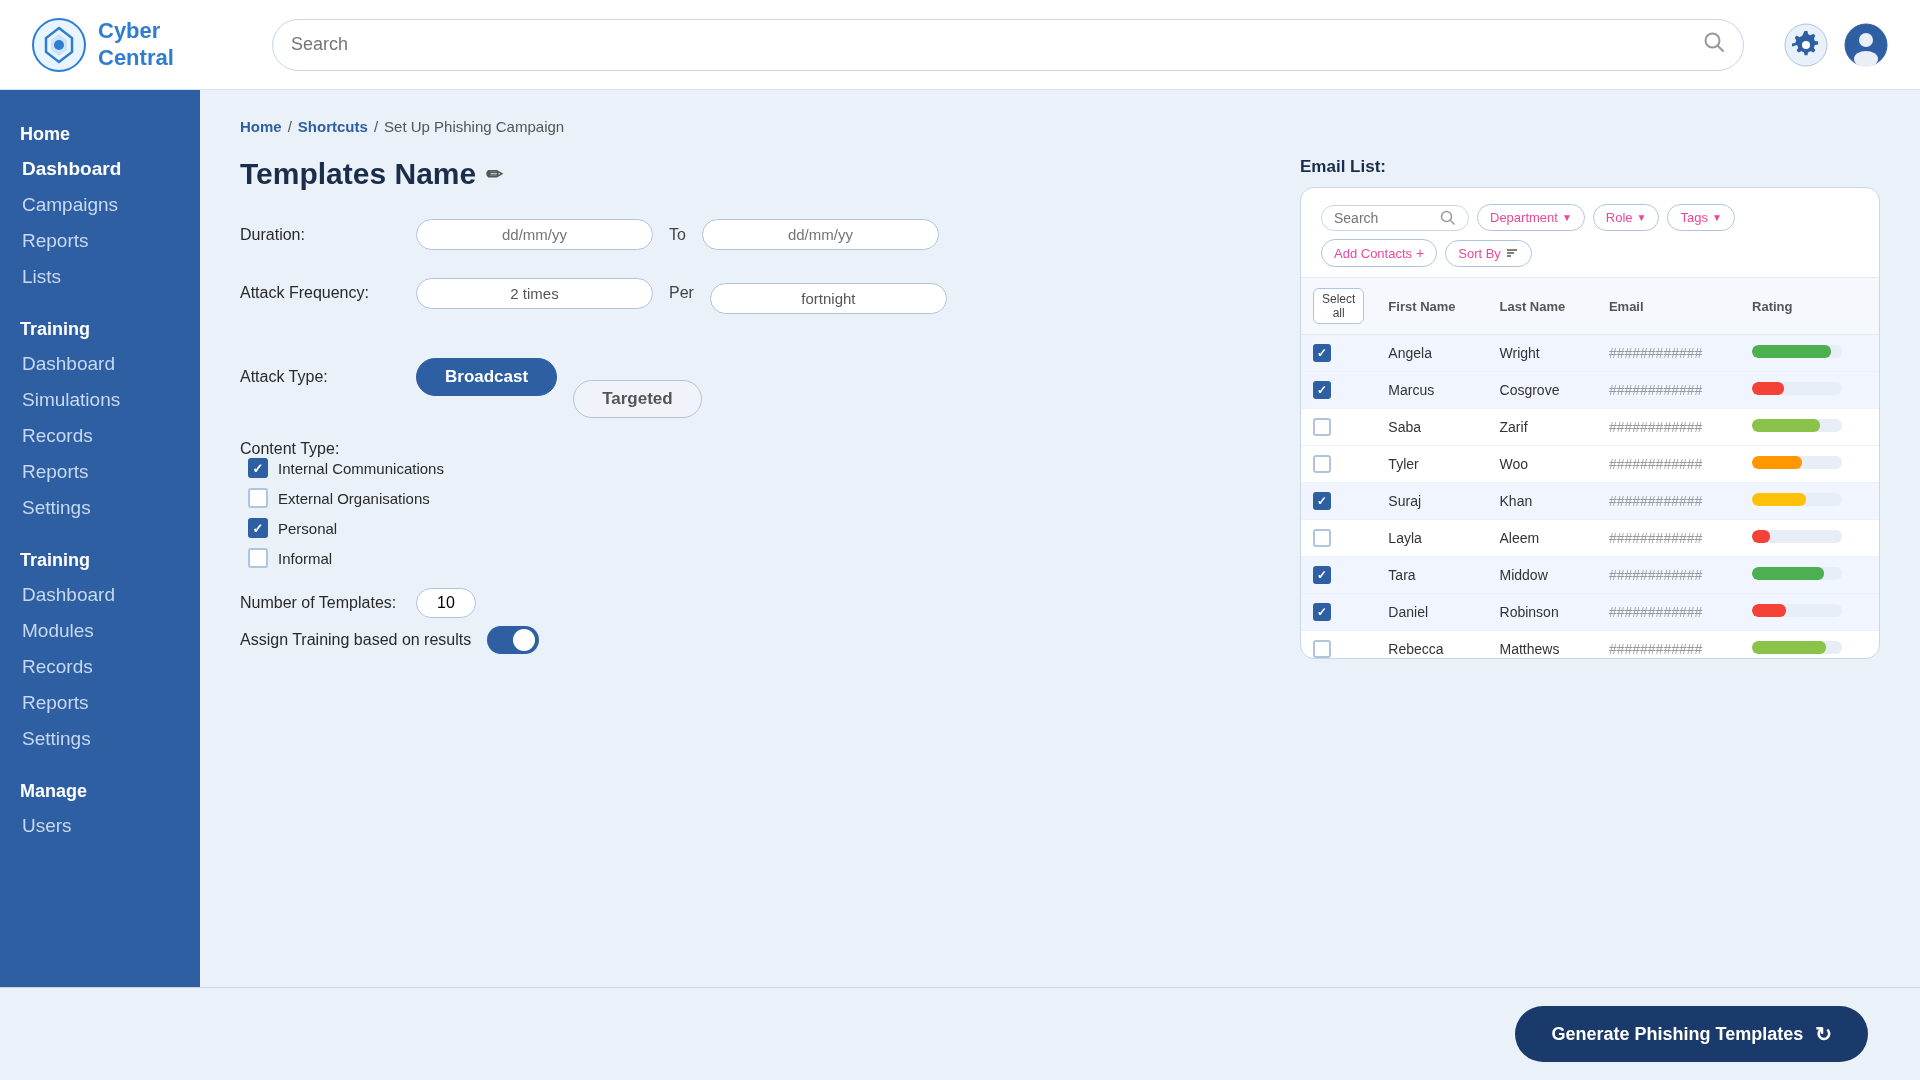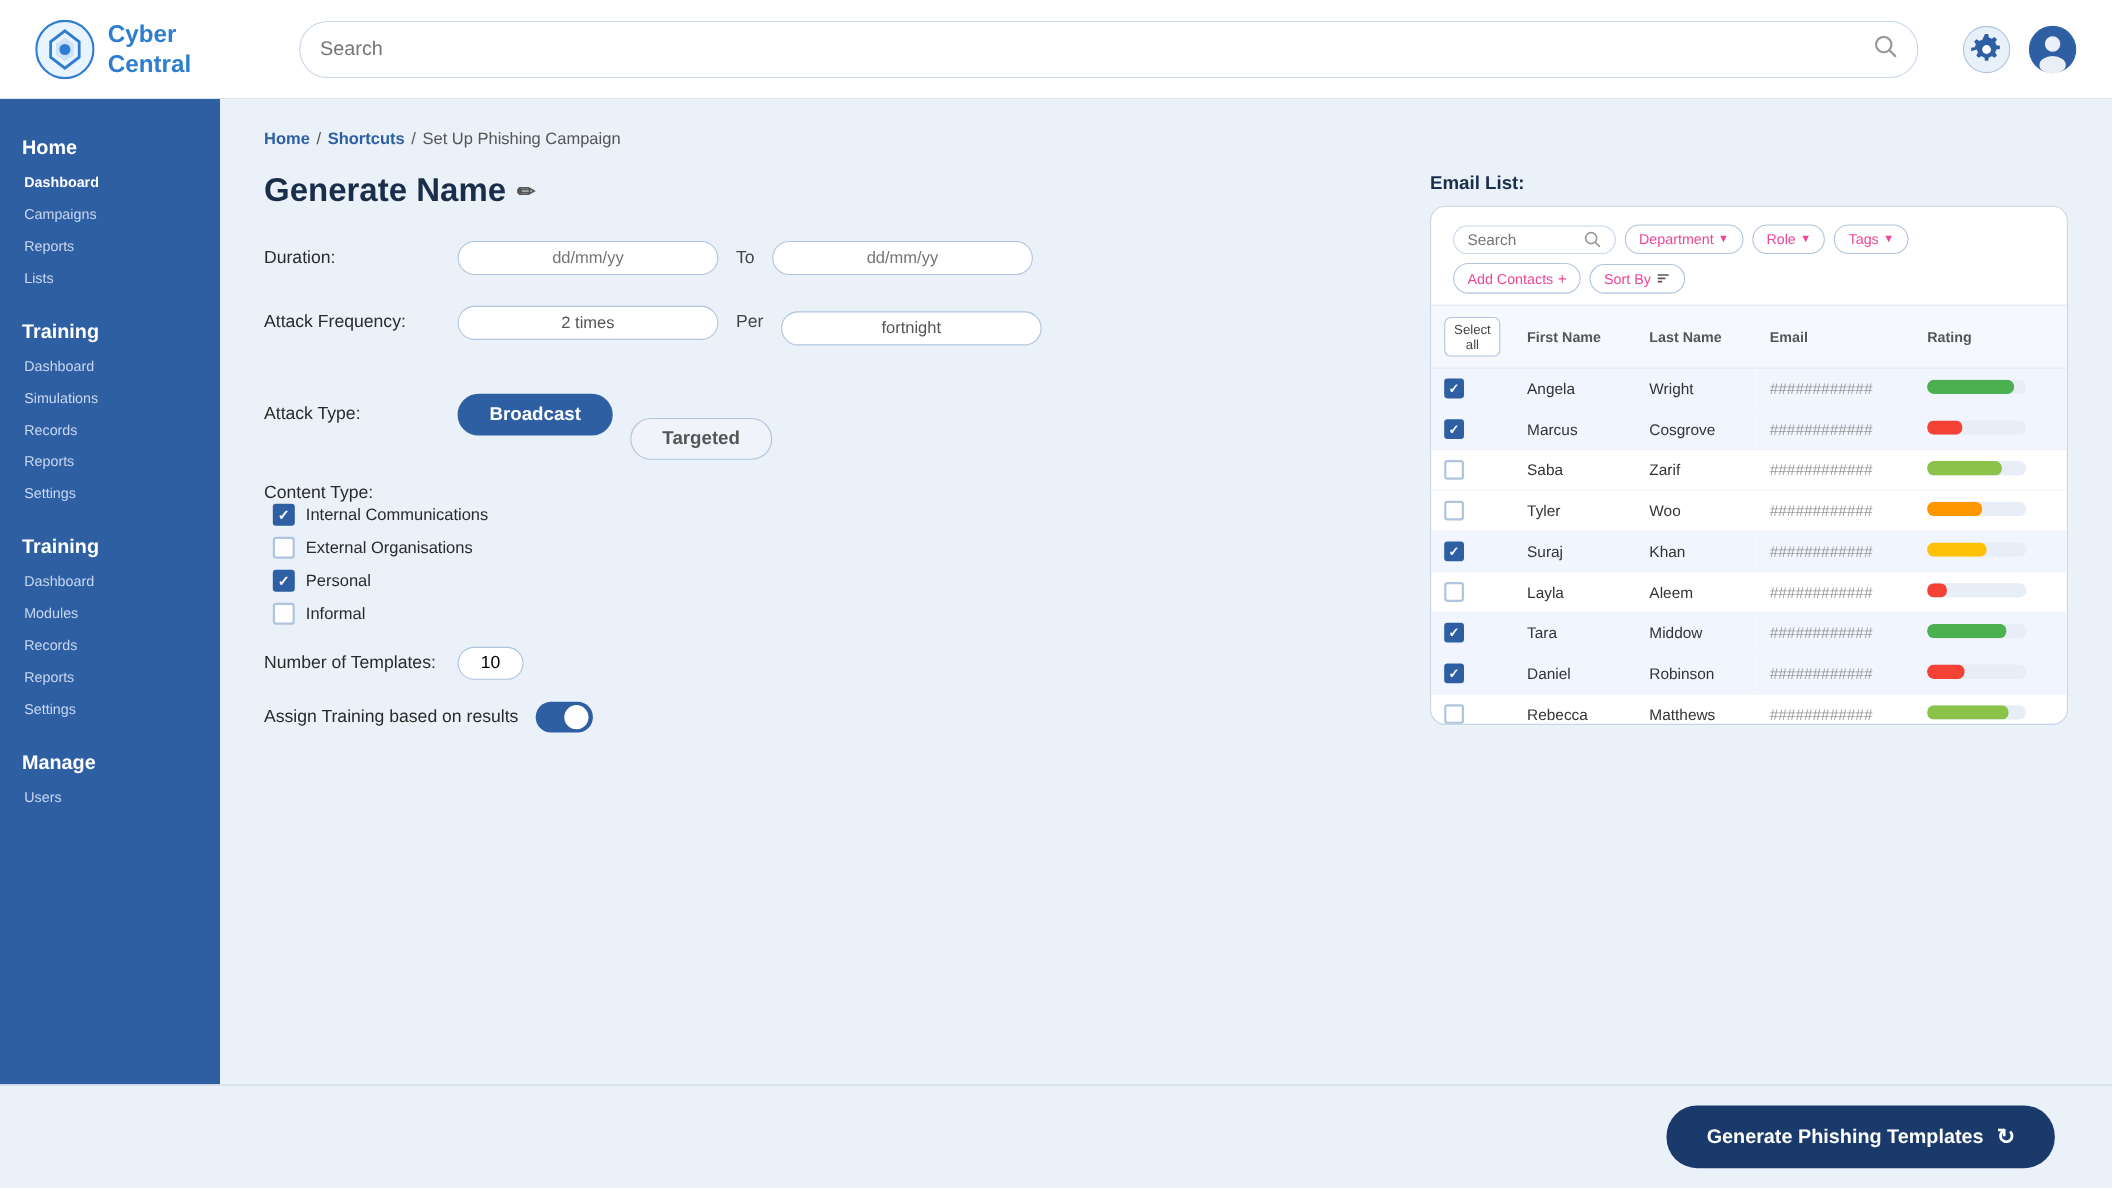--- a/index.html
+++ b/index.html
@@ -16,21 +16,21 @@
     .search-icon-svg { color: #888; font-size: 22px; }
     .topbar-actions { display: flex; align-items: center; gap: 16px; margin-left: auto; }
     .topbar-icon { width: 44px; height: 44px; cursor: pointer; }
 
     
     .main-layout { display: flex; flex: 1; overflow: hidden; }
 
     
     .sidebar { width: 200px; background: #2e5fa3; color: #fff; padding: 20px 0; flex-shrink: 0; overflow-y: auto; }
     .sidebar-section-title { font-size: 18px; font-weight: 700; padding: 14px 20px 6px; color: #fff; }
-    .sidebar-item { font-size: 13px; padding: 7px 22px; color: #c8d8f0; cursor: pointer; border-radius: 4px; }
+    .sidebar-item { font-size: 19px; padding: 7px 22px; color: #c8d8f0; cursor: pointer; border-radius: 4px; }
     .sidebar-item.active { color: #fff; font-weight: 600; }
     .sidebar-divider { height: 10px; }
 
     
     .content { flex: 1; padding: 28px 40px; overflow-y: auto; background: #eaf1f9; }
     .breadcrumb { font-size: 15px; color: #555; margin-bottom: 22px; display: flex; gap: 6px; align-items: center; }
     .breadcrumb a { color: #2e5fa3; font-weight: 600; text-decoration: none; }
 
     
     .campaign-title { font-size: 30px; font-weight: 700; color: #1a2d4a; margin-bottom: 28px; display: flex; align-items: center; gap: 10px; }
@@ -45,21 +45,21 @@
     .attack-type-btn.active { background: #2e5fa3; color: #fff; border-color: #2e5fa3; }
     .attack-type-btn.inactive { background: #f0f4fa; color: #555; margin-top: 44px; }
 
     .content-type-section { margin-bottom: 20px; }
     .checkbox-list { display: flex; flex-direction: column; gap: 10px; margin-left: 8px; }
     .checkbox-item { display: flex; align-items: center; gap: 10px; font-size: 15px; color: #2a2a2a; }
     .checkbox-box { width: 20px; height: 20px; border: 2px solid #b0c4de; border-radius: 3px; background: #fff; flex-shrink: 0; }
     .checkbox-box.checked { background: #2e5fa3; border-color: #2e5fa3; display: flex; align-items: center; justify-content: center; }
     .checkbox-box.checked::after { content: '✓'; color: #fff; font-size: 13px; font-weight: 700; }
 
-    .num-templates-row { display: flex; align-items: center; gap: 16px; margin-bottom: 20px; }
+    .num-templates-row { display: flex; align-items: center; gap: 16px; margin-bottom: 8px; }
     .num-input { border: 1.5px solid #b0c4de; border-radius: 18px; padding: 5px 18px; font-size: 16px; width: 60px; text-align: center; outline: none; background: #fff; }
 
     .training-row { display: flex; align-items: center; gap: 16px; margin-bottom: 20px; }
     .toggle { position: relative; width: 52px; height: 28px; cursor: pointer; }
     .toggle input { opacity: 0; width: 0; height: 0; }
     .toggle-slider { position: absolute; top: 0; left: 0; right: 0; bottom: 0; background: #2e5fa3; border-radius: 28px; transition: 0.2s; }
     .toggle-slider::before { content: ''; position: absolute; height: 22px; width: 22px; left: 26px; bottom: 3px; background: white; border-radius: 50%; transition: 0.2s; }
 
     
     .email-panel { background: #fff; border-radius: 14px; border: 1.5px solid #c8d6e8; padding: 0; overflow: hidden; flex-shrink: 0; width: 580px; }
@@ -168,21 +168,21 @@
       <span>/</span>
       <a href="#">Shortcuts</a>
       <span>/</span>
       <span>Set Up Phishing Campaign</span>
     </div>
 
     <div class="page-content">
 
       <div class="form-side">
         <div class="campaign-title">
-          <span>Generate Name</span>
+          <span>Templates Name</span>
           <span class="edit-icon">✏</span>
         </div>
 
         <div class="form-row">
           <span class="form-label">Duration:</span>
           <input class="pill-input" placeholder="dd/mm/yy" style="">
           <span class="to-text">To</span>
           <input class="pill-input" placeholder="dd/mm/yy" style="">
         </div>
 

